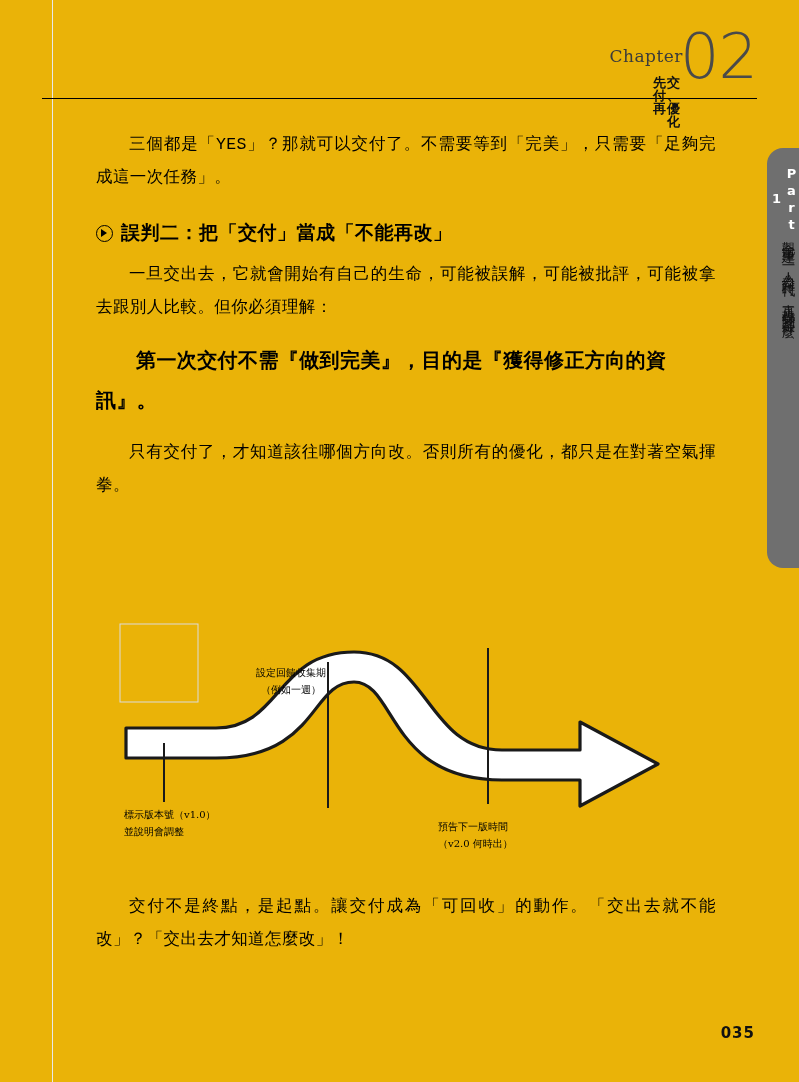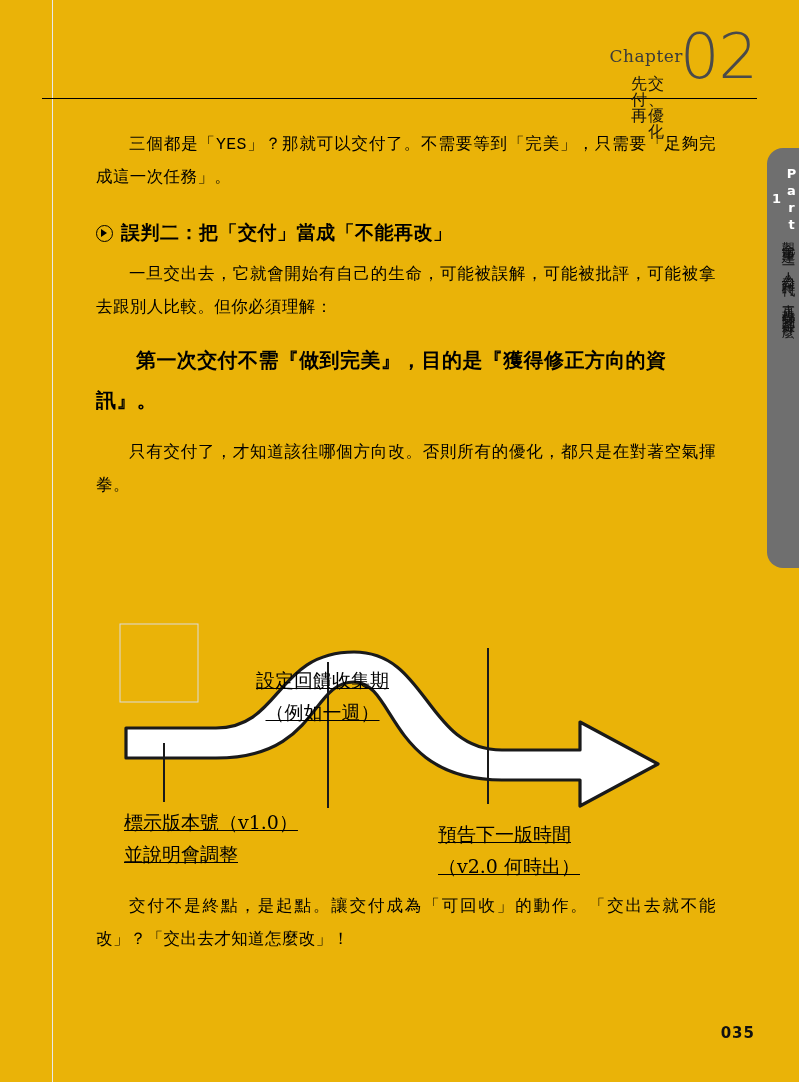--- a/index.html
+++ b/index.html
@@ -60,24 +60,24 @@
     top: -12px;
     font-size: 62px;
     color: #4a4a4a;
     font-family: "DejaVu Sans", "Liberation Sans", sans-serif;
     font-weight: 300;
     letter-spacing: -1px;
     margin-left: 28px;
   }
   .chapter-sub {
     position: absolute;
-    right: 92px;
+    right: 76px;
     top: 38px;
-    font-size: 16px;
-    font-weight: normal;
+    font-size: 13px;
+    font-weight: bold;
     color: #111;
     letter-spacing: 1px;
   }
 
   
   .side-tab {
     position: absolute;
     right: 0px;
     top: 148px;
     width: 32px;
@@ -172,25 +172,24 @@
   .figure {
     position: absolute;
     left: 96px;
     top: 622px;
     width: 620px;
     height: 260px;
   }
   .figure svg { display: block; }
   .fig-label {
     position: absolute;
-    font-size: 19px;
+    font-size: 10px;
     line-height: 1.7;
     font-family: "DejaVu Serif", "Liberation Serif", serif;
     white-space: nowrap;
-    text-decoration: underline;
   }
   .fig-label-1 { left: 28px; top: 184px; }
   .fig-label-2 { left: 160px; top: 42px; text-align: center; }
   .fig-label-3 { left: 342px; top: 184px; margin-top: 12px; }
 
   
   .page-number {
     position: absolute;
     right: 44px;
     bottom: 40px;

